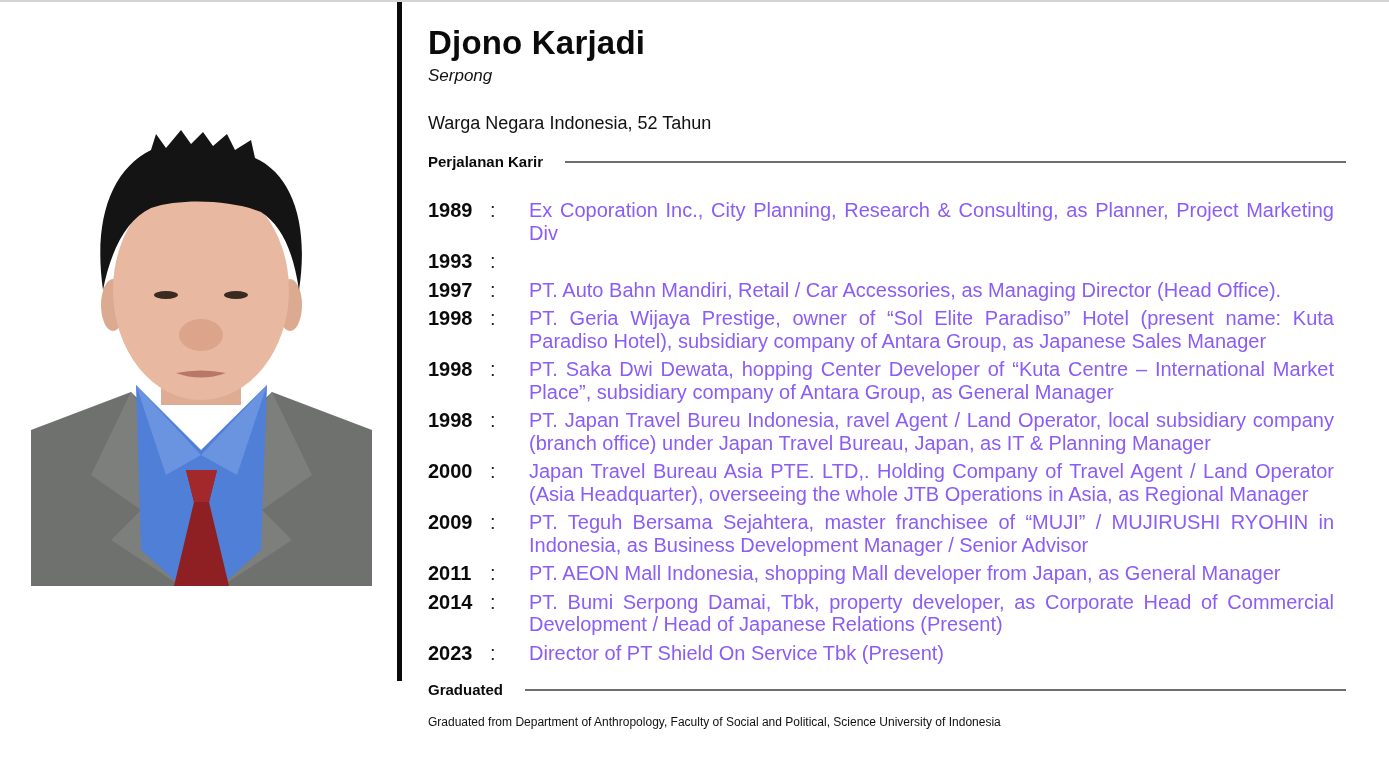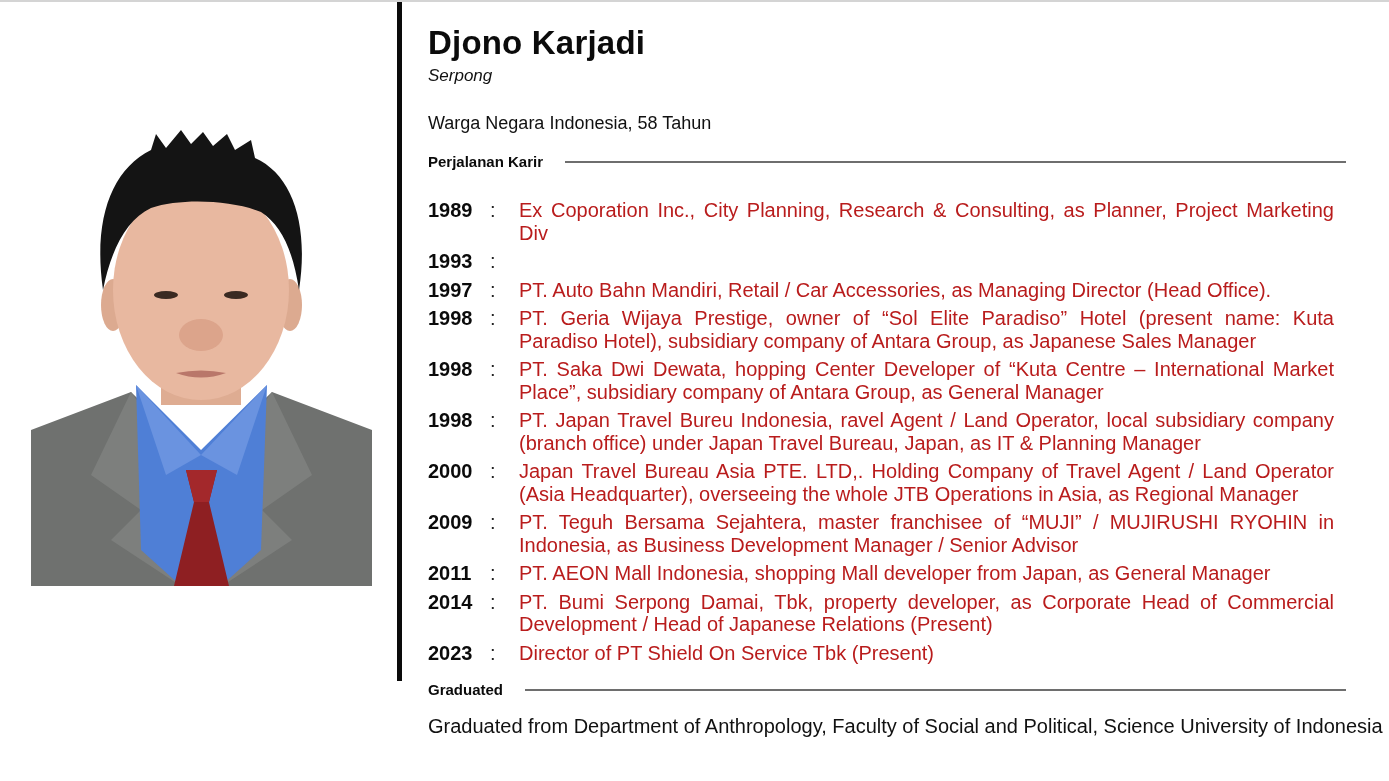--- a/index.html
+++ b/index.html
@@ -104,26 +104,27 @@
     color: #0b0b0b;
   }
   .career-item .colon {
     width: 29px;
     flex: none;
     color: #222;
   }
   .career-item .desc {
     flex: 1;
     text-align: justify;
-    color: #b91c1c;
+    color: #8b5cf6;
+    margin-left: 10px;
   }
   .edu-text {
     position: absolute;
     top: 713px; left: 0;
-    font-size: 20px;
+    font-size: 12px;
     color: #111;
     white-space: nowrap;
   }
 </style>
 </head>
 <body>
 
 <div class="page">
 
   <div class="photo-col">
@@ -161,21 +162,21 @@
         <path d="M145 243 Q170 252 195 243 Q170 238 145 243 Z" fill="#b9776a"></path>
       </svg>
     </div>
   </div>
 
   <div class="divider-vertical"></div>
 
   <div class="content">
     <h1 class="name">Djono Karjadi</h1>
     <div class="role">Serpong</div>
-    <div class="citizen">Warga Negara Indonesia, 58 Tahun</div>
+    <div class="citizen">Warga Negara Indonesia, 52 Tahun</div>
 
     <div class="section-head career-head">
       <span class="label">Perjalanan Karir</span>
       <span class="rule"></span>
     </div>
 
     <ul class="career-list">
       <li class="career-item">
         <span class="year">1989</span>
         <span class="colon">:</span>

